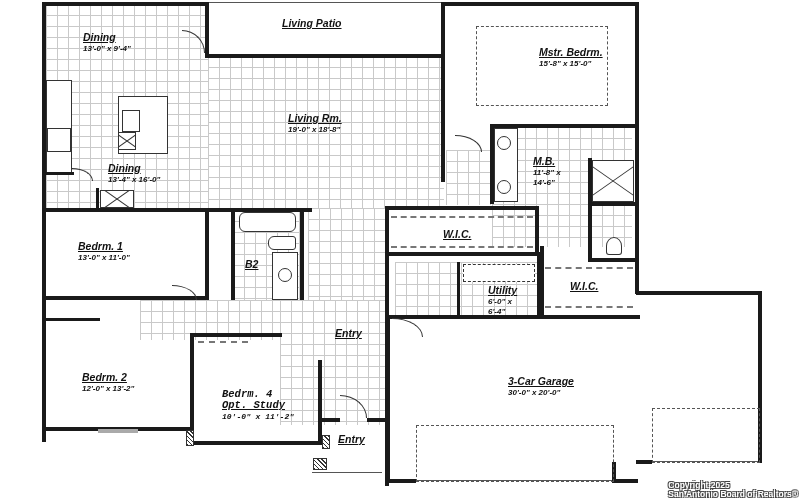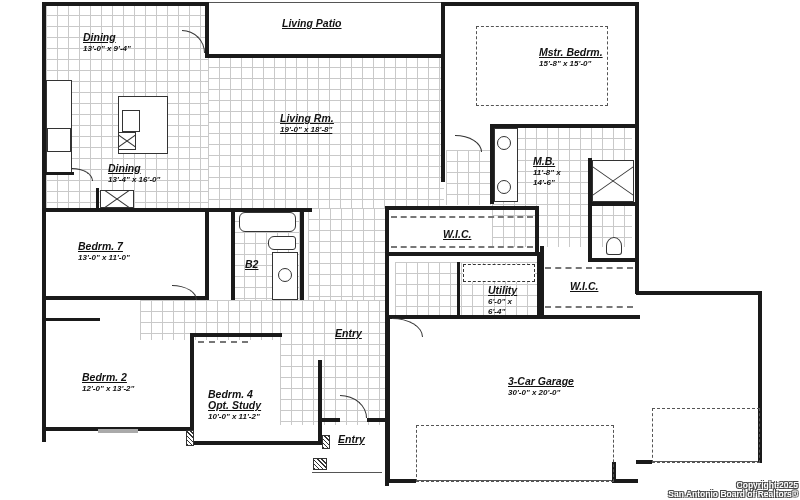--- a/index.html
+++ b/index.html
@@ -19,21 +19,21 @@
   .label { position:absolute; font-style:italic; font-weight:bold; color:#111;
            font-size:10.5px; line-height:11px; white-space:nowrap; }
   .label .name { text-decoration:underline; display:block; }
   .label .dim { font-size:8px; font-weight:bold; display:block; margin-top:1px; line-height:9px; }
   .fixture { position:absolute; border:1px solid #333; background:#fff; }
   .xbox { position:absolute; border:1px solid #333; background:#fff; overflow:hidden; }
   .xbox::before, .xbox::after { content:""; position:absolute; left:50%; top:50%; width:140%; height:1px; background:#333; }
   .xbox::before { transform:translate(-50%,-50%) rotate(35deg); }
   .xbox::after { transform:translate(-50%,-50%) rotate(-35deg); }
   .hatch { position:absolute; background:repeating-linear-gradient(45deg,#333 0 1px,#fff 1px 3px); border:1px solid #333; }
-  .copyright { position:absolute; right:2px; bottom:1px; text-align:right; color:#fff;
+  .copyright { position:absolute; right:2px; bottom:1px; color:#fff;
      font-size:8.5px; line-height:9px; font-weight:bold;
      text-shadow:-1px -1px 0 #444,1px -1px 0 #444,-1px 1px 0 #444,1px 1px 0 #444; }
   .door-arc { position:absolute; border:1px solid #333; border-radius:0 100% 0 0; border-left:none; border-bottom:none; }
 </style>
 </head>
 <body>
 
 <div class="abs" style="left:0;top:0;width:800px;height:500px;">
 
   <div class="tile" style="left:46px;top:4px;width:162px;height:204px;"></div>
@@ -89,36 +89,36 @@
   <div class="xbox" style="left:100px;top:190px;width:32px;height:16px;"></div>
   <div class="wall" style="left:96px;top:188px;width:3px;height:20px;"></div>
 
   <div class="label" style="left:83px;top:32px;">
     <span class="name">Dining</span>
     <span class="dim">13'-0" x 9'-4"</span>
   </div>
   <div class="label" style="left:282px;top:18px;">
     <span class="name">Living Patio</span>
   </div>
-  <div class="label" style="left:280px;top:113px;text-decoration:underline;">
+  <div class="label" style="left:288px;top:113px;">
     <span class="name">Living Rm.</span>
     <span class="dim">19'-0" x 18'-8"</span>
   </div>
   <div class="label" style="left:108px;top:163px;">
     <span class="name">Dining</span>
     <span class="dim">13'-4" x 16'-0"</span>
   </div>
 
   <div class="wall" style="left:42px;top:208px;width:270px;height:4px;"></div>
   <div class="wall" style="left:385px;top:206px;width:150px;height:4px;"></div>
   <div class="wall" style="left:205px;top:208px;width:4px;height:92px;"></div>
   <div class="wall" style="left:42px;top:296px;width:165px;height:4px;"></div>
 
   <div class="label" style="left:78px;top:241px;">
-    <span class="name">Bedrm. 7</span>
+    <span class="name">Bedrm. 1</span>
     <span class="dim">13'-0" x 11'-0"</span>
   </div>
 
   <div class="wall" style="left:231px;top:208px;width:4px;height:92px;"></div>
   <div class="wall" style="left:300px;top:208px;width:4px;height:92px;"></div>
   <div class="fixture" style="left:239px;top:212px;width:55px;height:18px;border-radius:6px;"></div>
   <div class="fixture" style="left:268px;top:236px;width:26px;height:12px;border-radius:6px 3px 3px 6px;"></div>
   <div class="fixture" style="left:272px;top:252px;width:24px;height:46px;"></div>
   <div class="fixture" style="left:278px;top:268px;width:12px;height:12px;border-radius:50%;"></div>
   <div class="label" style="left:245px;top:259px;">
@@ -180,21 +180,21 @@
     <span class="name">Bedrm. 2</span>
     <span class="dim">12'-0" x 13'-2"</span>
   </div>
 
   <div class="wall" style="left:192px;top:333px;width:90px;height:4px;"></div>
   <div class="wall" style="left:318px;top:360px;width:4px;height:85px;"></div>
   <div class="wall" style="left:192px;top:441px;width:130px;height:4px;"></div>
   <div class="hatch" style="left:186px;top:430px;width:6px;height:14px;"></div>
   <div class="hatch" style="left:322px;top:435px;width:6px;height:12px;"></div>
   <div class="dash-h" style="left:198px;top:341px;width:50px;"></div>
-  <div class="label" style="left:208px;top:389px;">
+  <div class="label" style="left:222px;top:389px;font-family:Liberation Mono, monospace;">
     <span style="display:block;">Bedrm. 4</span>
     <span class="name">Opt. Study</span>
     <span class="dim">10'-0" x 11'-2"</span>
   </div>
 
   <div class="wall" style="left:322px;top:418px;width:18px;height:4px;"></div>
   <div class="wall" style="left:367px;top:418px;width:20px;height:4px;"></div>
   <div class="wall-thin" style="left:312px;top:472px;width:70px;height:1px;"></div>
   <div class="hatch" style="left:313px;top:458px;width:12px;height:10px;"></div>
   <div class="label" style="left:338px;top:434px;">

